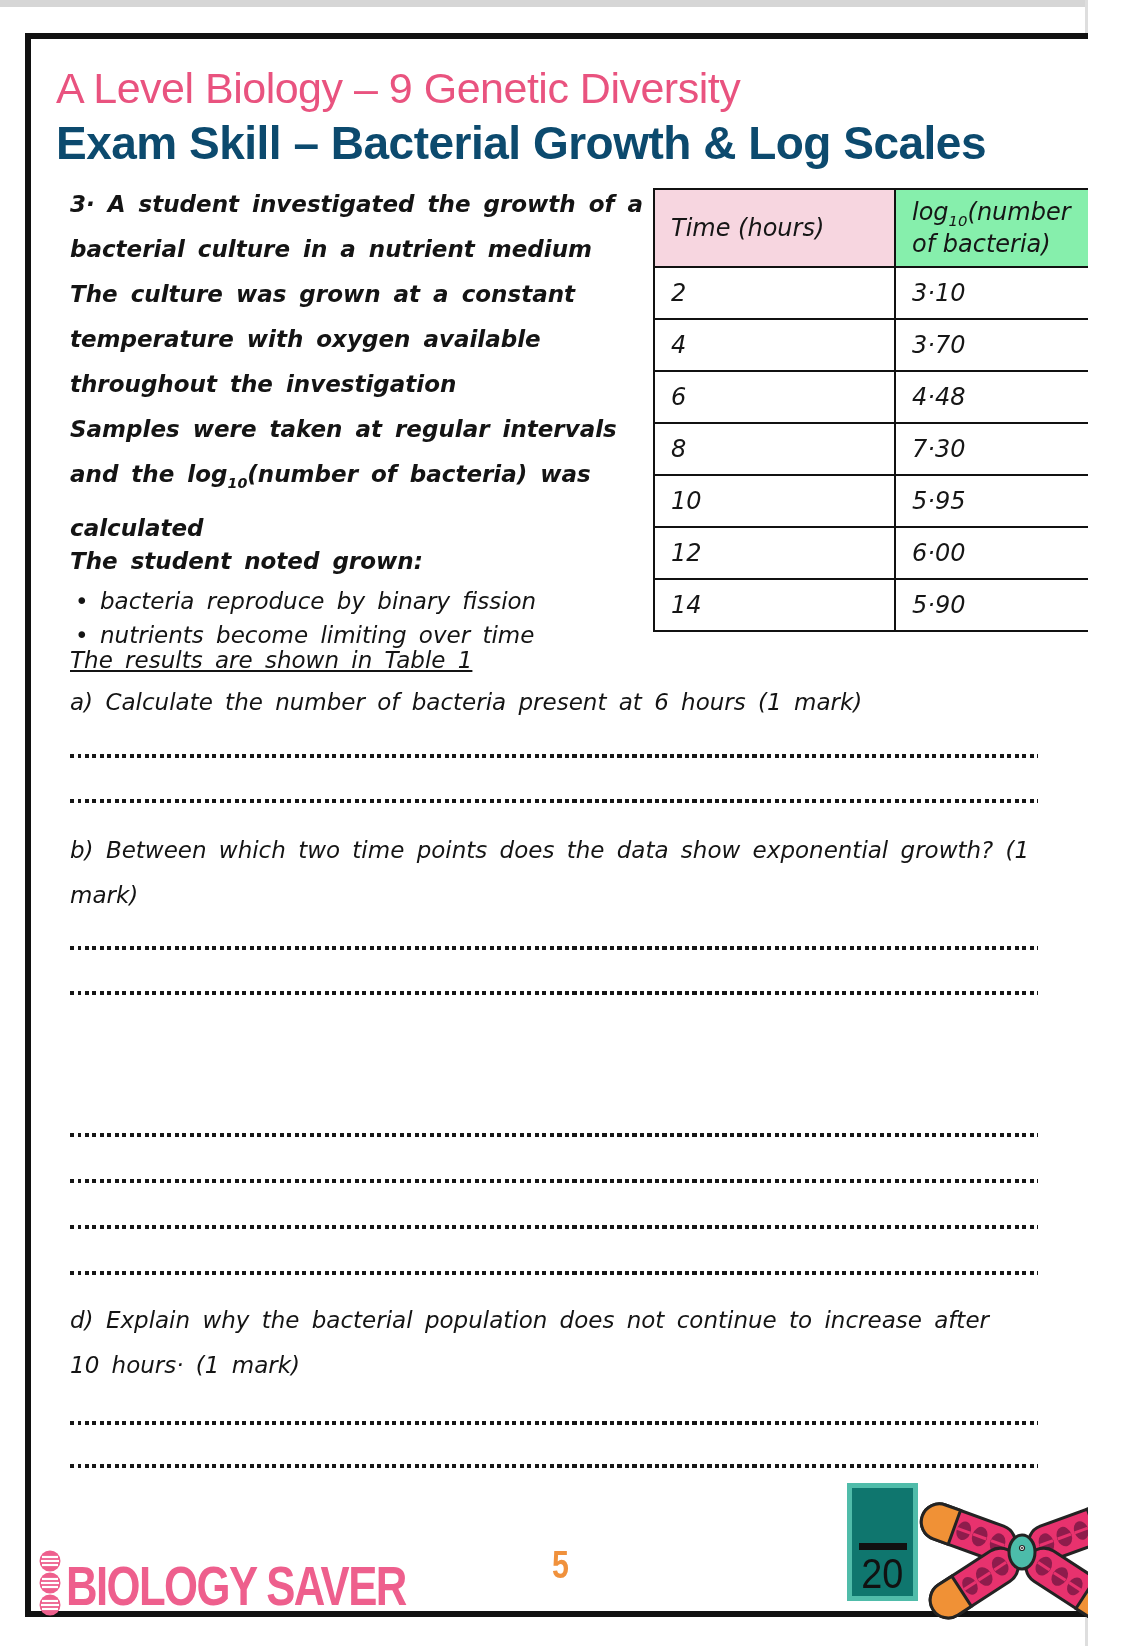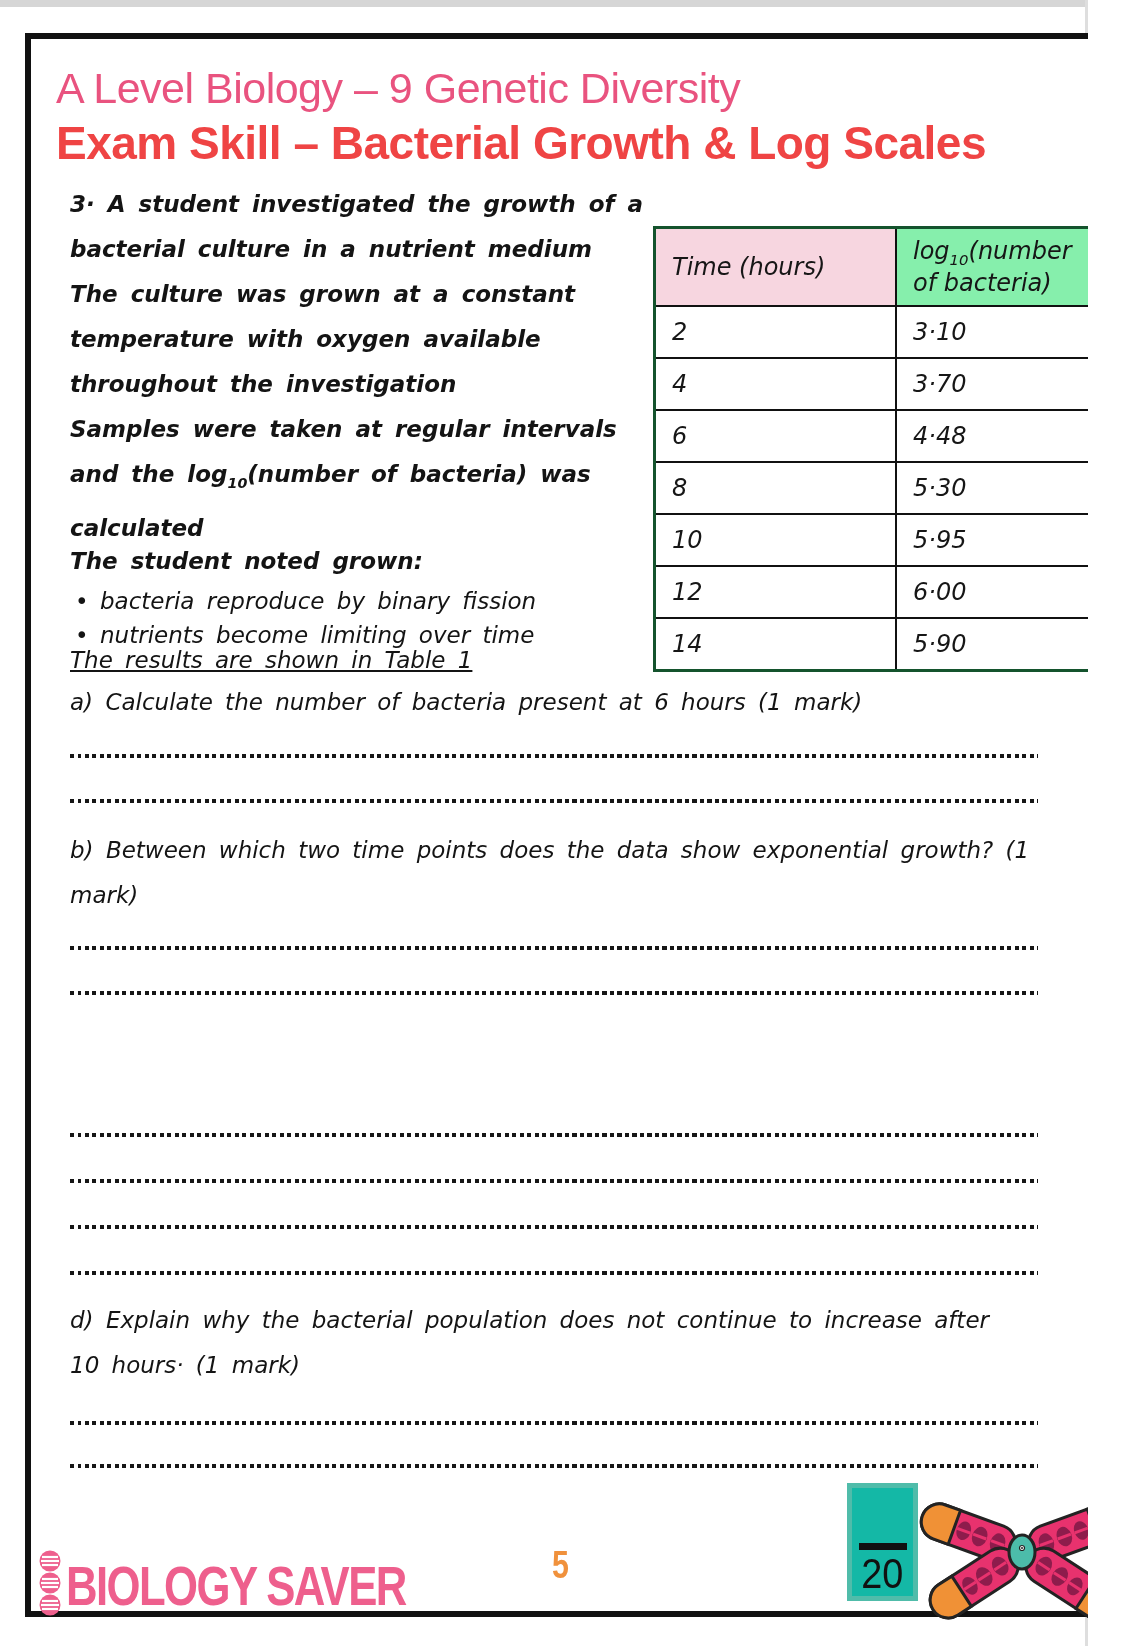--- a/index.html
+++ b/index.html
@@ -15,48 +15,48 @@
   .intro{position:absolute;left:70px;top:182px;width:585px;font-size:23px;line-height:45px;word-spacing:5px;}
   .intro p{margin:0;font-weight:bold;}
   .noted{margin-top:-12px !important;}
   .bullets{margin:0;padding:0;list-style:none;}
   .bullets li{line-height:34px;padding-left:30px;position:relative;}
   .bullets li::before{content:"•";position:absolute;left:5px;}
   sub{font-size:0.62em;}
   table.data{position:absolute;left:653px;top:188px;width:442px;border-collapse:collapse;
              font-family:"DejaVu Sans",sans-serif;font-style:italic;font-size:24px;}
   table.data th,table.data td{border:2px solid #111;text-align:left;padding:2px 8px 2px 16px;font-weight:400;}
-  table.data{border:3px solid #14532d;margin-top:38px;}
+  table.data{border:1px solid #14532d;}
   table.data th{height:72px;vertical-align:middle;}
   table.data td{height:46px;vertical-align:middle;}
   .col-time{width:215px;}
   .note,.question{position:absolute;left:70px;font-size:23px;line-height:45px;word-spacing:5px;width:960px;}
   .ans{position:absolute;left:70px;width:968px;height:4px;
        background:repeating-linear-gradient(90deg,#161616 0 4px,transparent 4px 7.5px);}
   .logo{position:absolute;left:36px;top:1552px;display:flex;align-items:center;height:66px;}
   .logo-text{font-size:56px;font-weight:700;color:#ee5f8d;letter-spacing:-2px;
              transform:scaleX(0.78);transform-origin:left center;margin-left:-4px;white-space:nowrap;}
   .pagenum{position:absolute;left:552px;top:1544px;font-size:38px;font-weight:700;color:#f0913c;
            transform:scaleX(0.8);transform-origin:left center;}
   .scorebox{position:absolute;left:847px;top:1483px;width:71px;height:118px;border:5px solid #50bcaa;
-            background:#14b8a6;box-sizing:border-box;display:flex;flex-direction:column;align-items:center;}
+            background:#0f766e;box-sizing:border-box;display:flex;flex-direction:column;align-items:center;}
   .scorebar{width:48px;height:7px;background:#111;margin-top:55px;}
   .scoreval{font-size:42px;color:#111;margin-top:2px;transform:scaleX(0.9);line-height:44px;}
   .chromo{position:absolute;left:902px;top:1452px;}
 </style>
 </head>
 <body>
 
 <div id="canvas">
   <div class="screen-top"></div>
   <div class="screen-right"></div>
   <div class="page-box"></div>
 
   <div class="title1" style="color:#e9537f;">A Level Biology – 9 Genetic Diversity</div>
-  <div class="title2" style="color:#ef4444;">Exam Skill – Bacterial Growth &amp; Log Scales</div>
+  <div class="title2" style="color:#0c4a6e;">Exam Skill – Bacterial Growth &amp; Log Scales</div>
 
   <div class="intro hand">
     <p>3· A student investigated the growth of a bacterial culture in a nutrient medium</p>
     <p>The culture was grown at a constant temperature with oxygen available throughout the investigation</p>
     <p><span>Samples were taken at regular intervals and the </span><span>log</span><sub>10</sub><span>(number of bacteria) was calculated</span></p>
     <p class="noted">The student noted grown:</p>
     <ul class="bullets">
       <li>bacteria reproduce by binary fission</li>
       <li>nutrients become limiting over time</li>
     </ul>
@@ -77,21 +77,21 @@
       <tr>
           <td>4</td>
           <td>3·70</td>
         </tr>
       <tr>
           <td>6</td>
           <td>4·48</td>
         </tr>
       <tr>
           <td>8</td>
-          <td>5·30</td>
+          <td>7·30</td>
         </tr>
       <tr>
           <td>10</td>
           <td>5·95</td>
         </tr>
       <tr>
           <td>12</td>
           <td>6·00</td>
         </tr>
       <tr>

